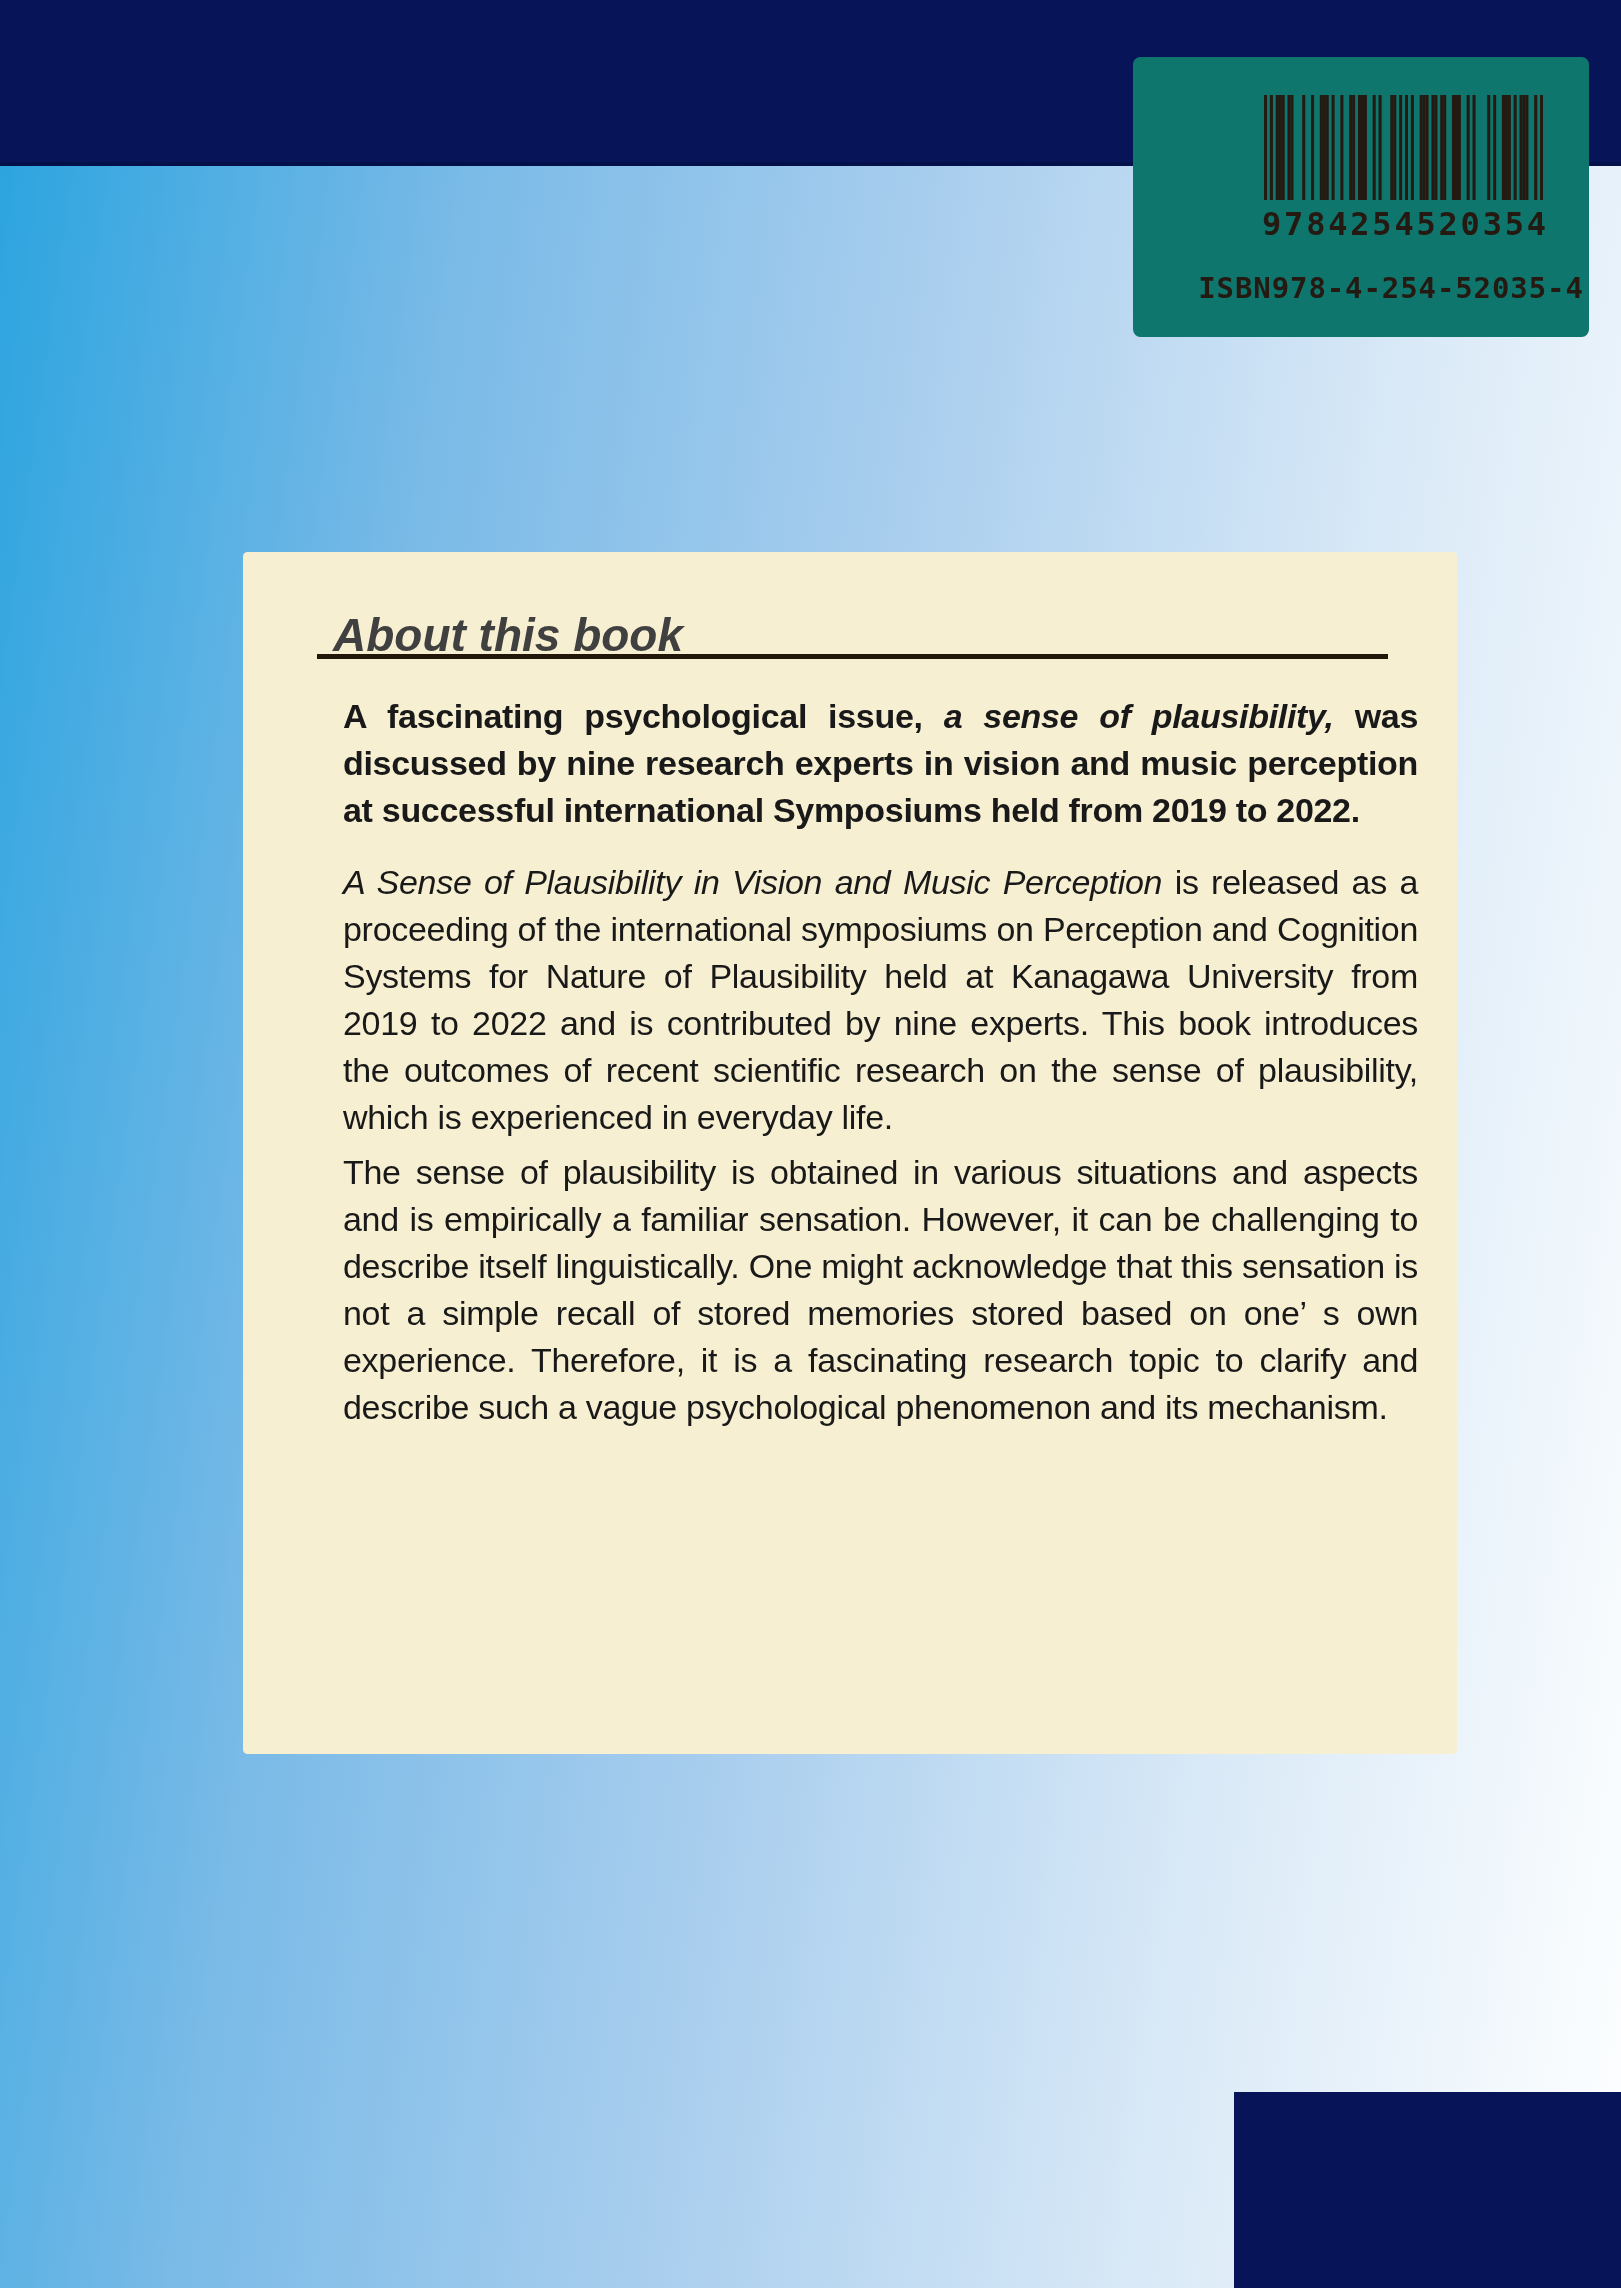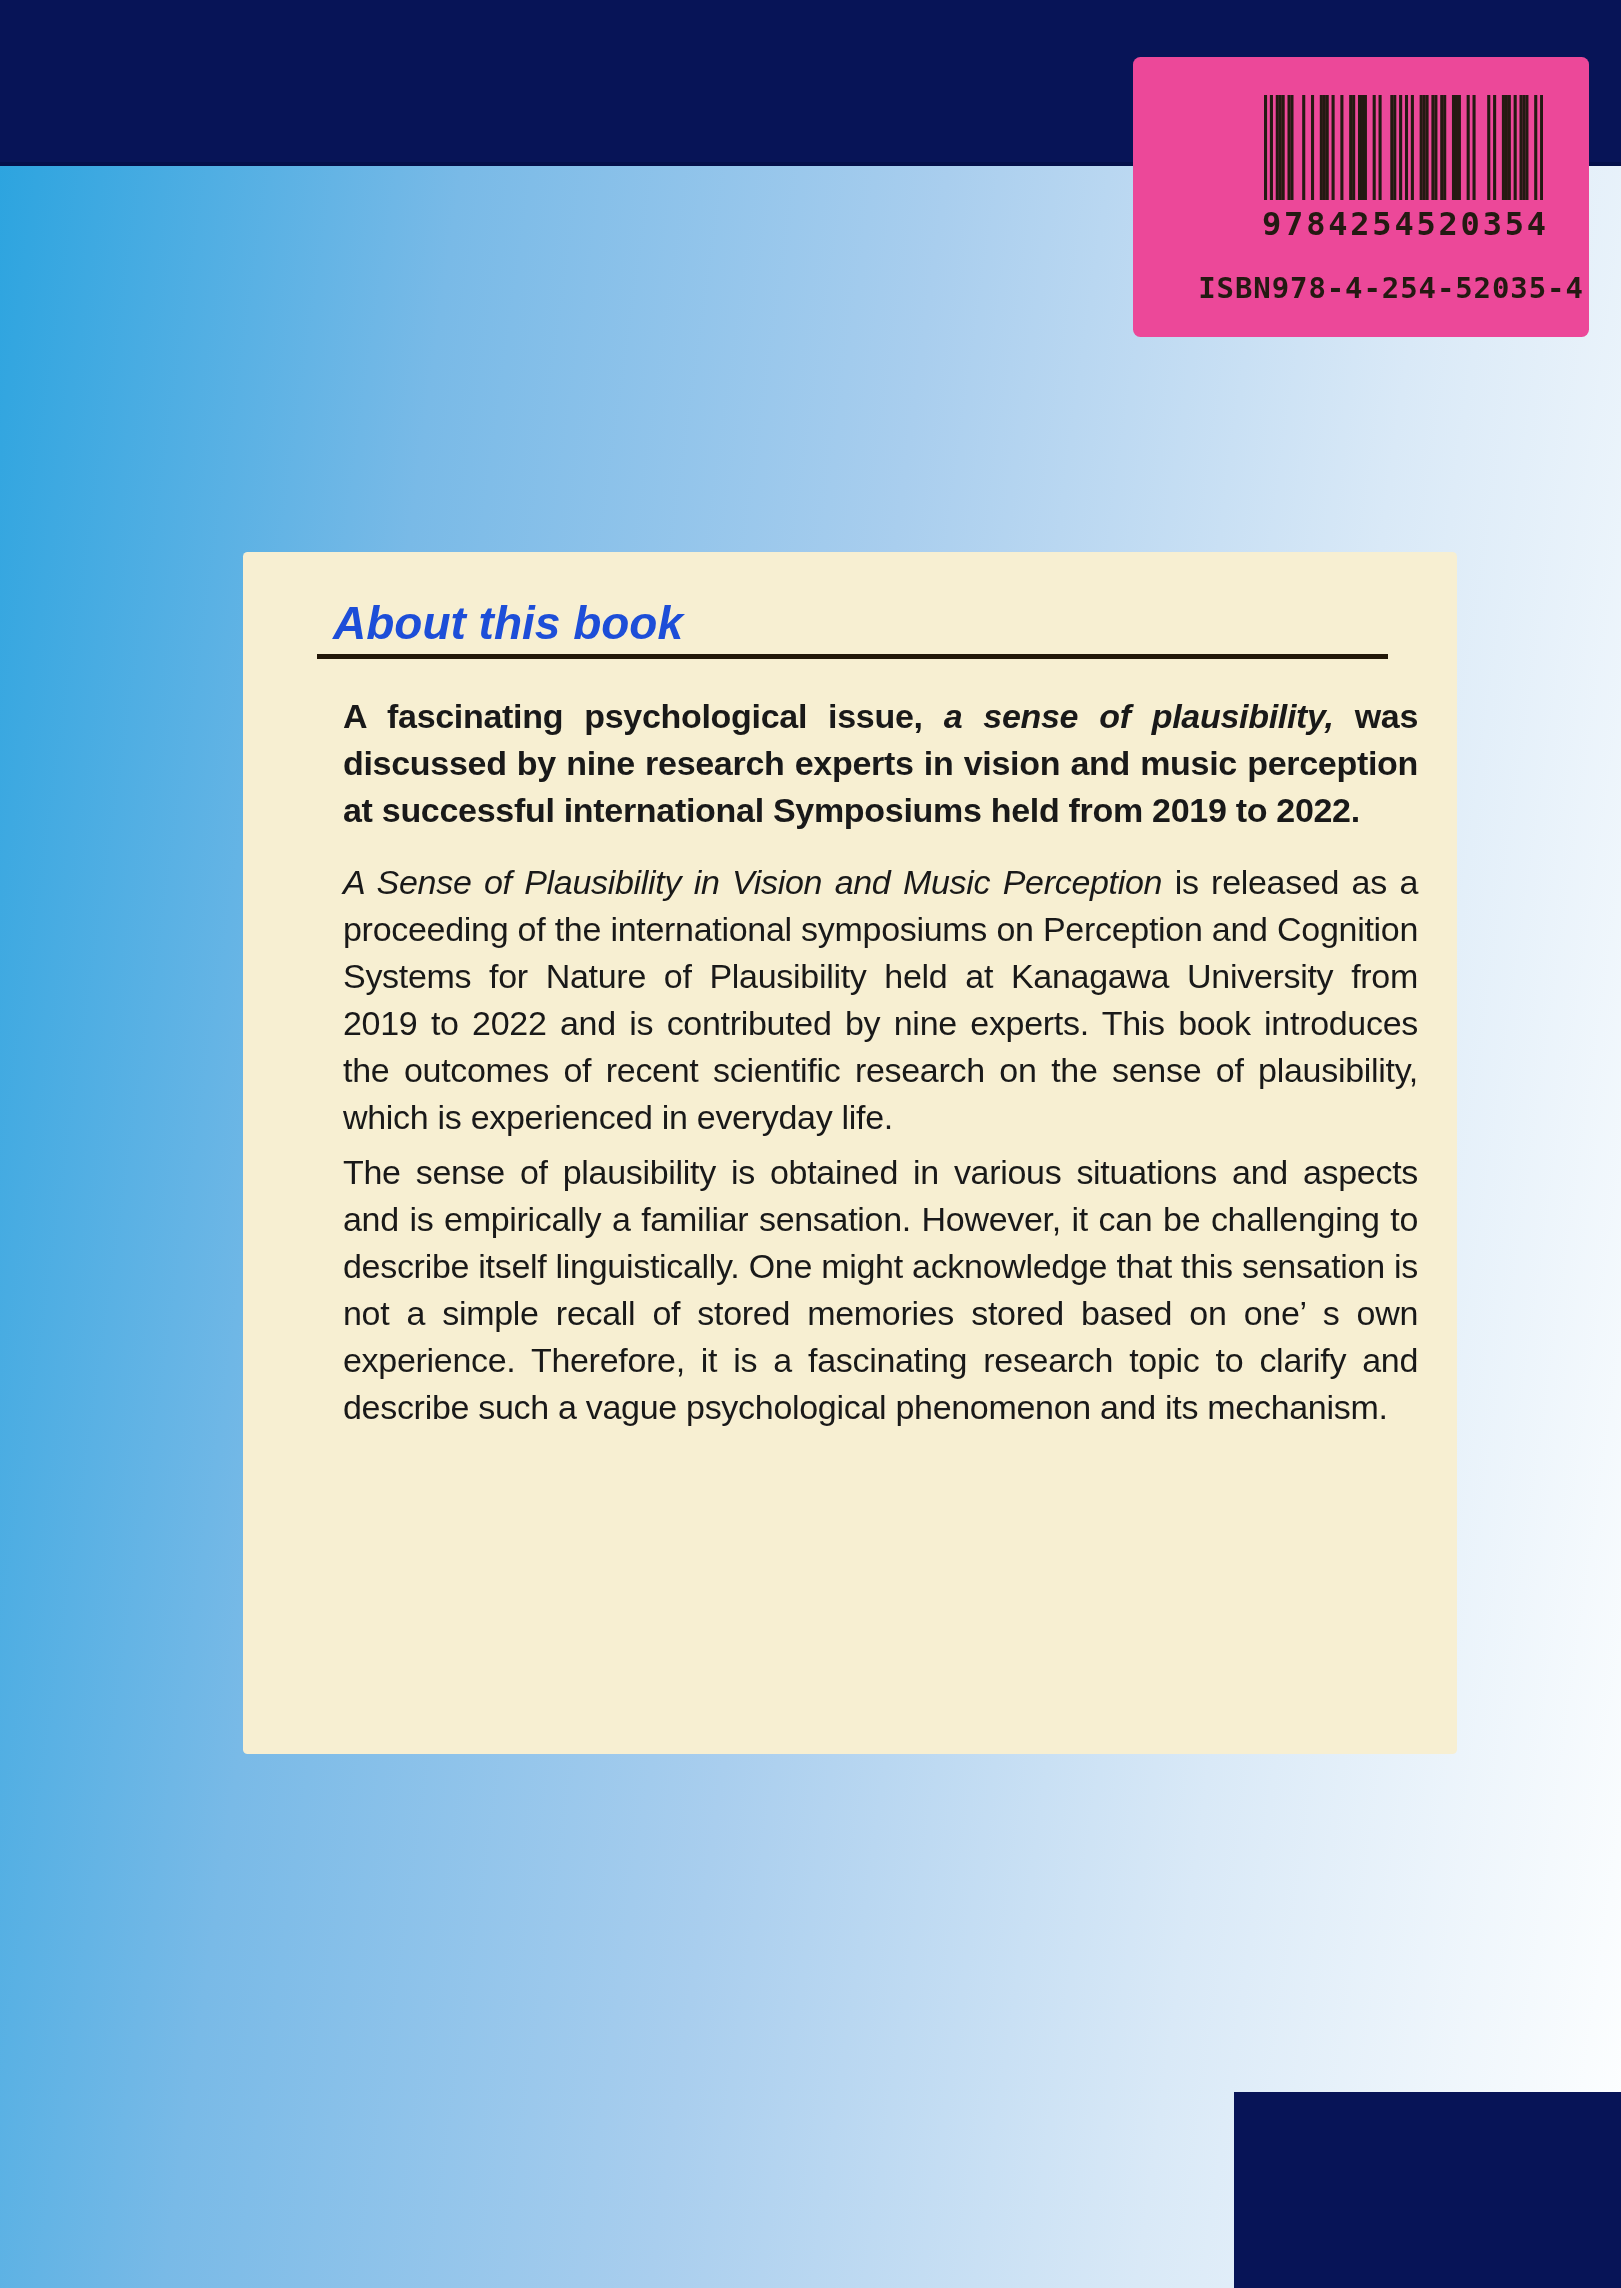--- a/index.html
+++ b/index.html
@@ -20,21 +20,21 @@
 
   .bottom-band {
     position: absolute; left: 1234px; top: 2092px;
     width: 388px; height: 197px;
     background: #071457;
   }
 
   .isbn-panel {
     position: absolute; left: 1133px; top: 57px;
     width: 456px; height: 280px;
-    background: #ec4899;
+    background: #0f766e;
     border-radius: 7.4px;
   }
   .barcode {
     position: absolute; left: 131px; top: 38px;
     width: 279px; height: 105px;
   }
   .barcode svg { width: 100%; height: 100%; display: block; }
   .barcode-digits {
     position: absolute; left: 129px; top: 148px;
     width: 286px;
@@ -50,23 +50,23 @@
     letter-spacing: 0.9px; white-space: nowrap; margin-left: 30px;
   }
 
   .about-panel {
     position: absolute; left: 243px; top: 552px;
     width: 1214px; height: 1202px;
     background: #F7EFD2;
     border-radius: 4.6px;
   }
   .about-heading {
-    position: absolute; left: 90px; top: 44px;
+    position: absolute; left: 90px; top: 56px;
     font-size: 46px; font-weight: bold; font-style: italic;
-    color: #1d4ed8;
+    color: #404040;
     letter-spacing: 0px;
   }
   .heading-rule {
     position: absolute; left: 74px; top: 102px;
     width: 1071px; height: 4.6px;
     background: #221708;
   }
   .about-body {
     position: absolute; left: 92px; top: 133px;
     width: 1091px;

